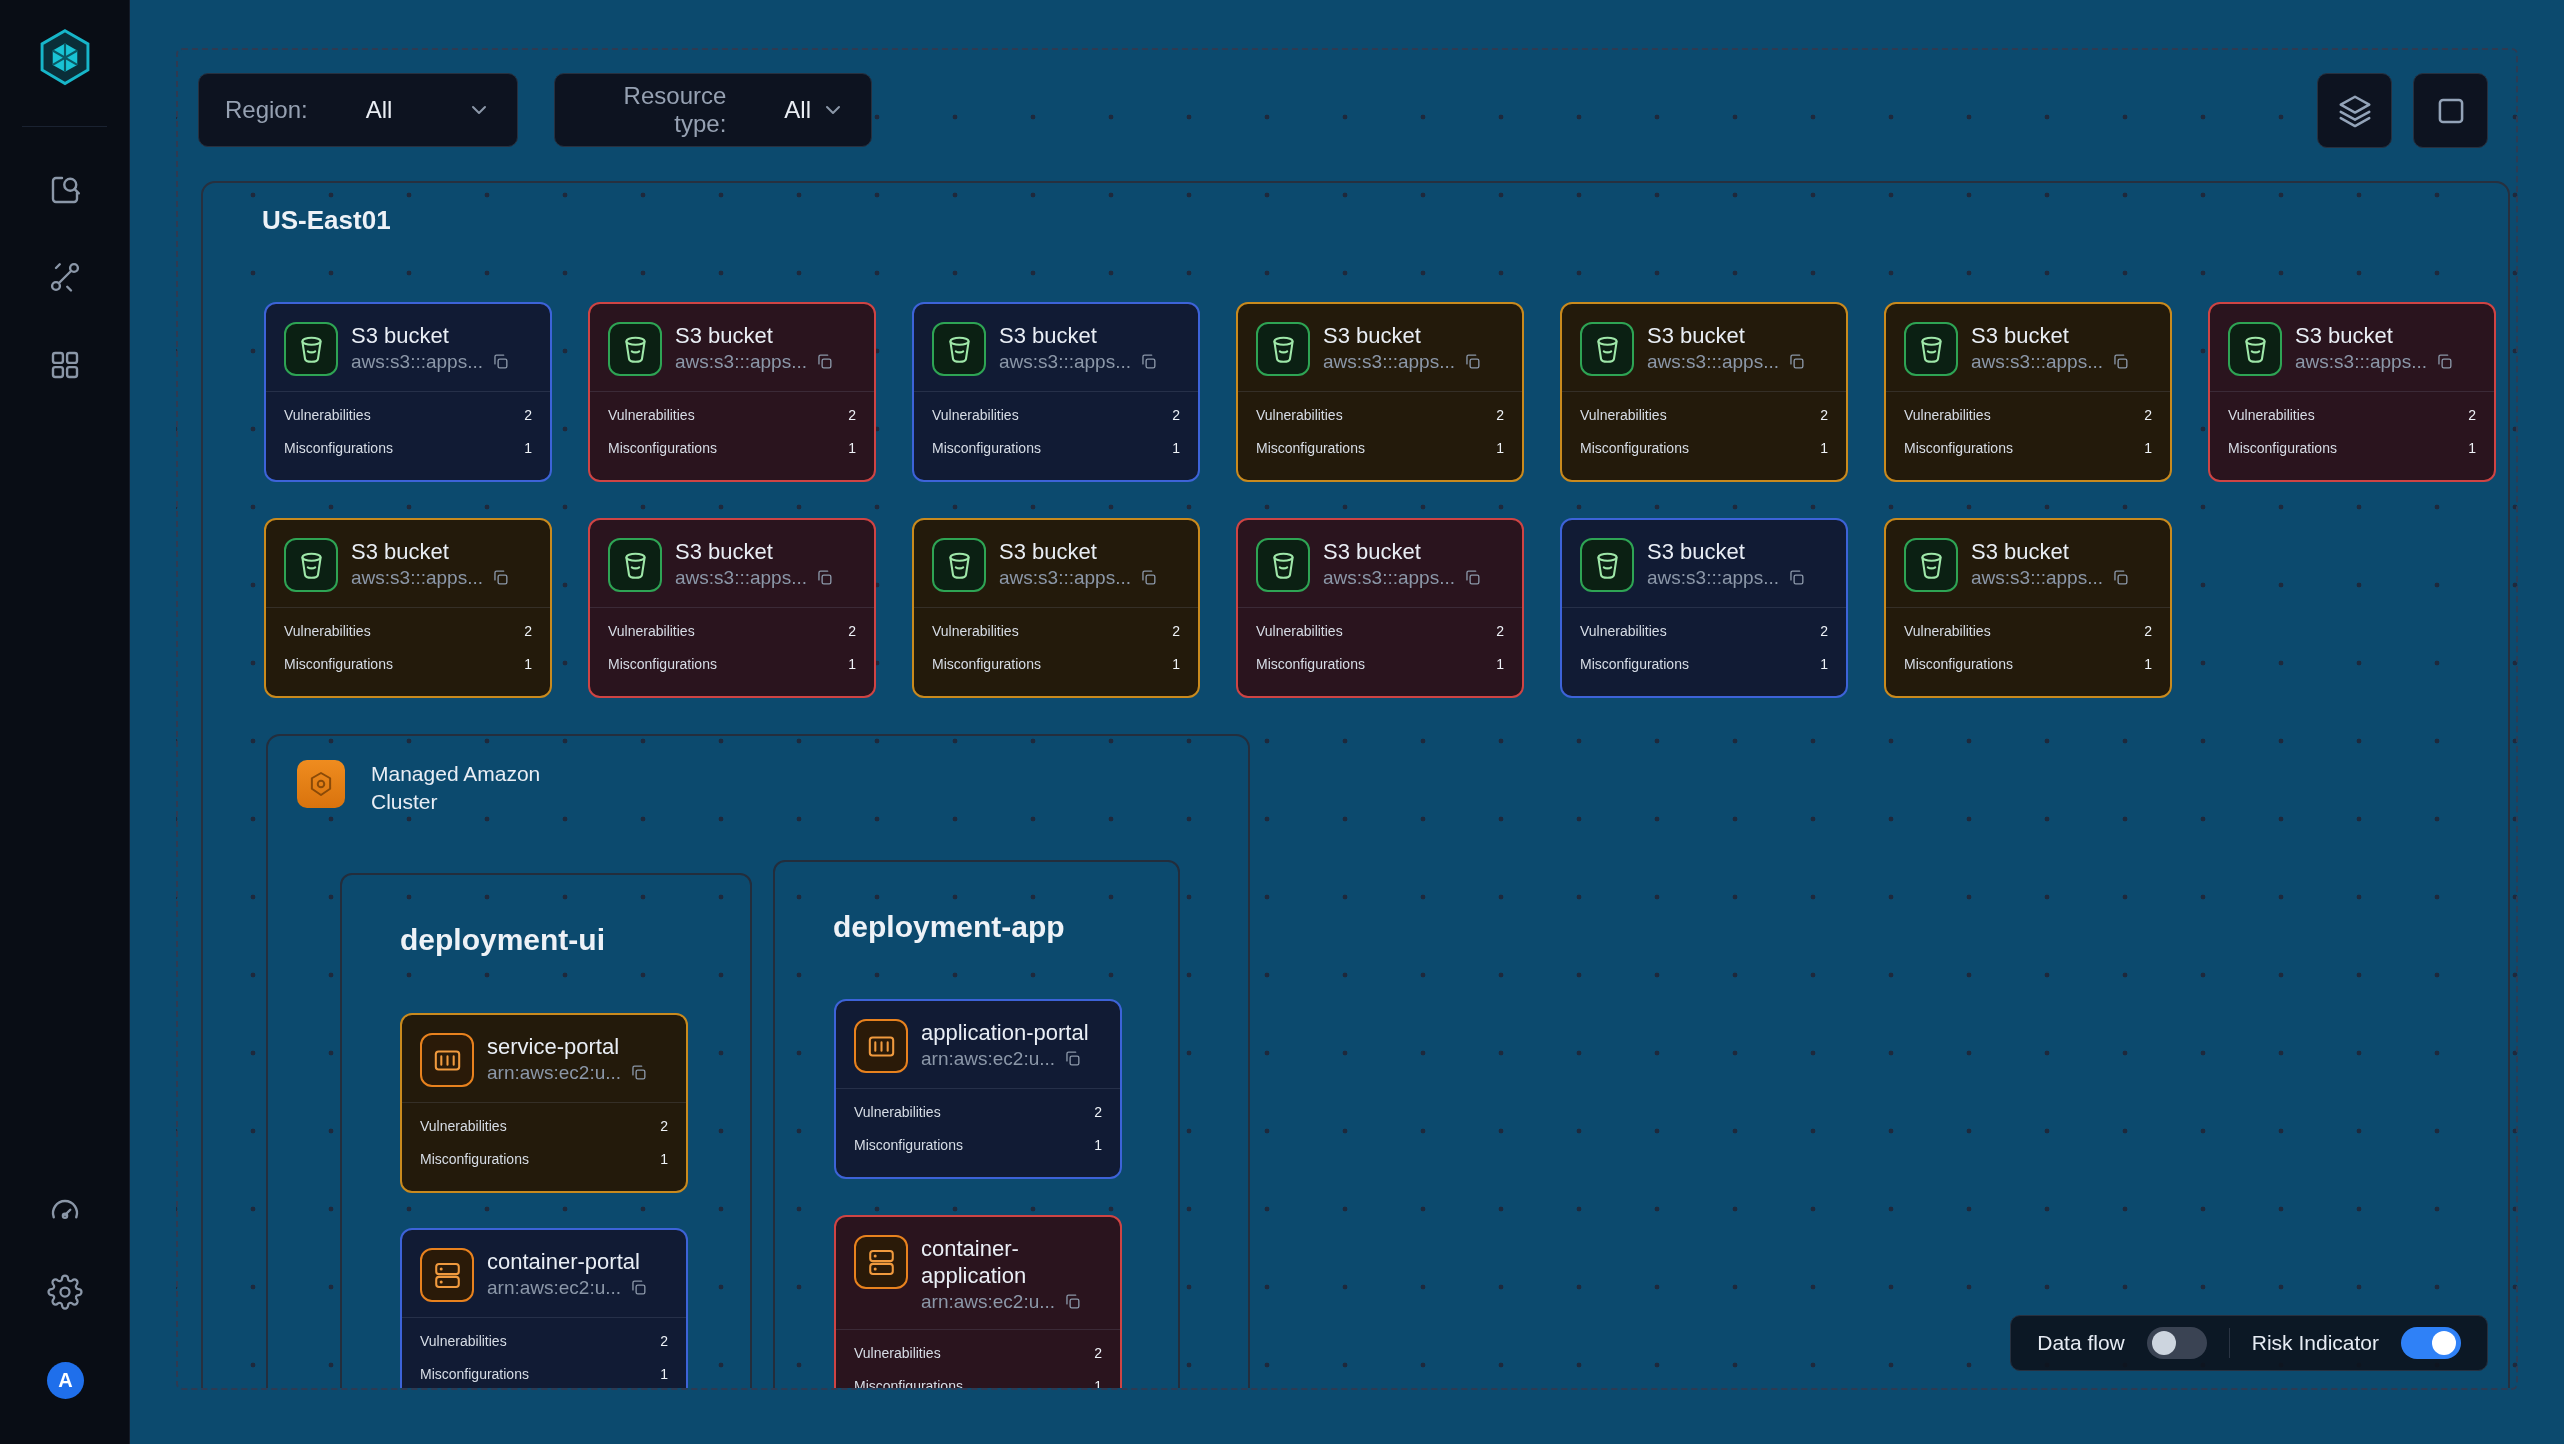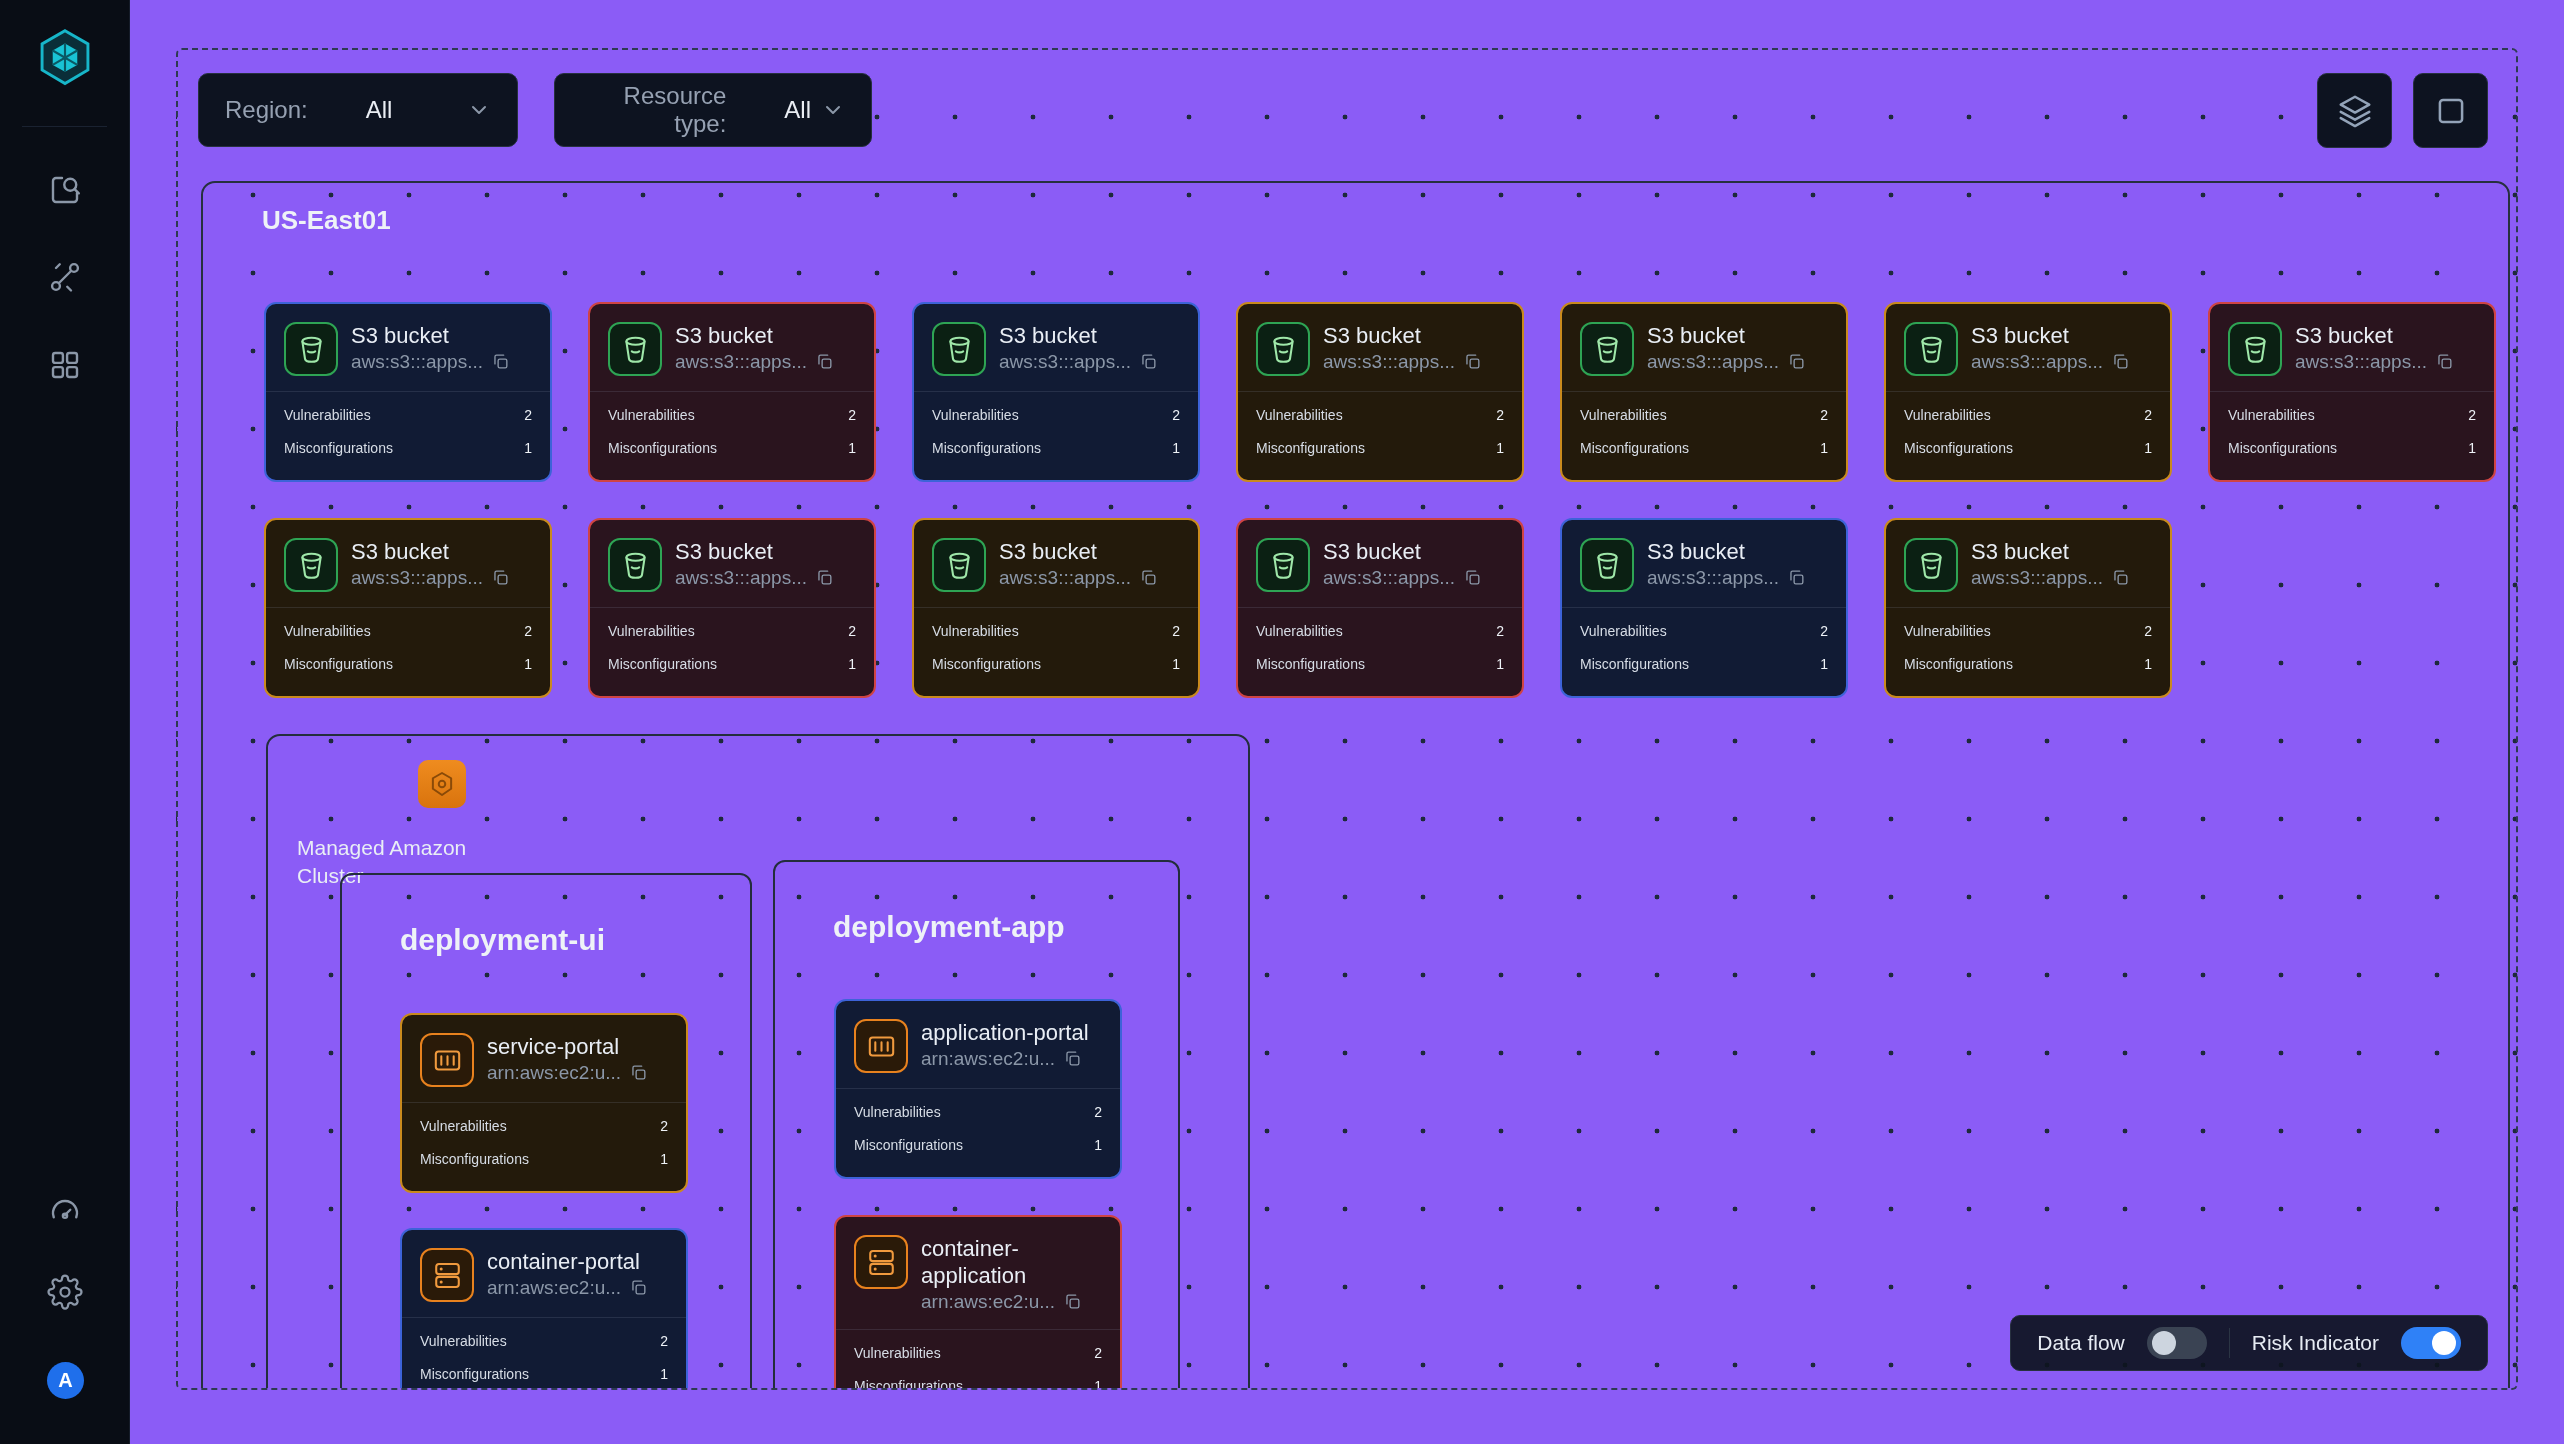--- a/index.html
+++ b/index.html
@@ -24,21 +24,21 @@
   .nav-icon svg { width:36px; height:36px; }
   #nav-explore { top:172px; } #nav-paths { top:259px; } #nav-inventory { top:347px; }
   #nav-gauge { top:1194px; } #nav-gear { top:1274px; }
   .avatar {
     position:absolute; left:47px; top:1362px; width:37px; height:37px; border-radius:50%;
     background:#1f6feb; color:#fff; font-size:20px; display:flex; align-items:center;
     justify-content:center; cursor:pointer; font-weight:bold;
   }
 
   
-  .canvas { position:absolute; left:130px; top:0; right:0; bottom:0; background:#8b5cf6; }
+  .canvas { position:absolute; left:130px; top:0; right:0; bottom:0; background:#0c4a6e; }
   .board {
     position:absolute; left:46px; top:48px; right:46px; bottom:54px;
     border:2px dashed #2e3a52; border-radius:6px; overflow:hidden;
     background-image:radial-gradient(circle, #1e293c 2.4px, transparent 2.6px);
     background-size:78px 78px; background-position:36px 28px;
   }
 
   
   .dropdown {
     position:absolute; top:23px; height:74px; background:#0d1320;
@@ -94,21 +94,21 @@
   .card-divider { height:1px; background:rgba(148,163,184,.16); margin-top:15px; }
   .card-rows { padding:10px 18px 12px 18px; display:flex; flex-direction:column; gap:6px; }
   .card-row { display:flex; justify-content:space-between; font-size:14px; color:#d7dde6; line-height:27px; }
   .card-row .val { color:#eef2f7; }
 
   
   .cluster-box {
     position:absolute; left:63px; top:551px; width:984px; height:780px;
     border:2px solid #242e3d; border-radius:14px;
   }
-  .cluster-head { position:absolute; left:29px; top:24px; display:flex; gap:26px; align-items:flex-end;flex-direction:column; }
+  .cluster-head { position:absolute; left:29px; top:24px; display:flex; gap:26px; align-items:flex-start; }
   .cluster-icon {
     width:48px; height:48px; border-radius:10px;
     background:linear-gradient(180deg,#ef8c1f,#d9730d);
     display:flex; align-items:center; justify-content:center; flex-shrink:0;
   }
   .cluster-icon svg { width:30px; height:30px; }
   .cluster-title { font-size:21px; color:#e9eef5; line-height:28px; }
 
   .dep-group { position:absolute; border:2px solid #232d3c; border-radius:12px; }
   #group-ui  { left:72px;  top:137px; width:412px; height:660px; }

